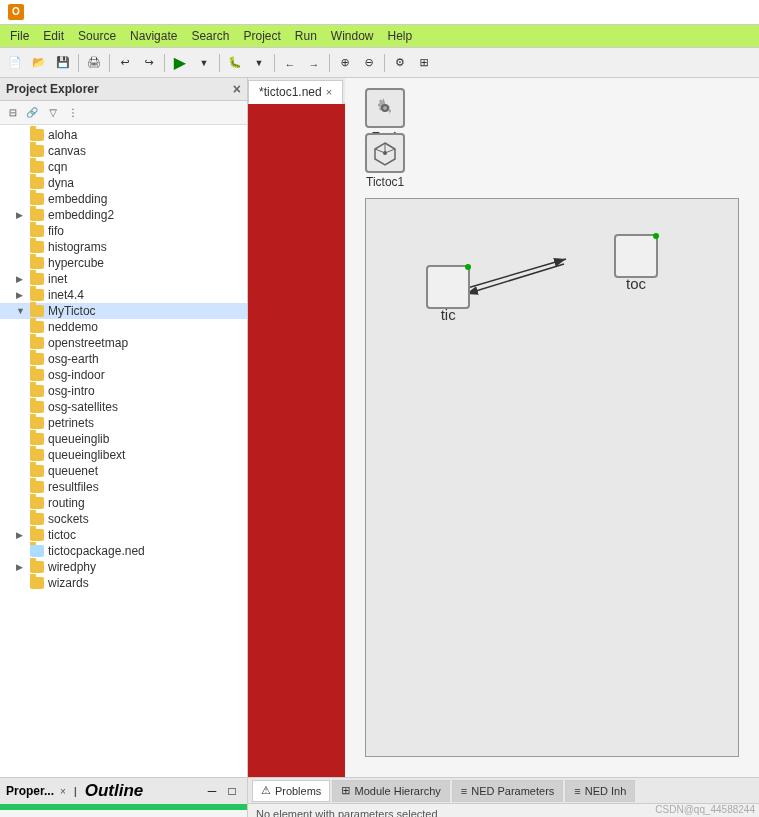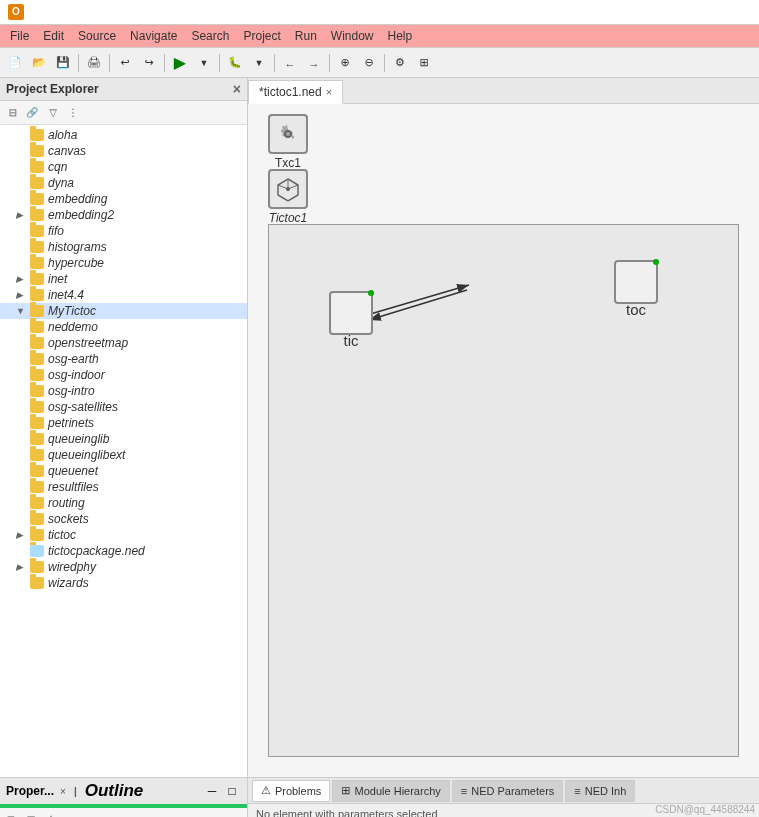--- a/index.html
+++ b/index.html
@@ -23,21 +23,21 @@
       display: inline-block;
       font-size: 10px;
       color: white;
       text-align: center;
       line-height: 16px;
       font-weight: bold;
     }
 
     
     .menu-bar {
-      background: #fca5a5;
+      background: #bef264;
       border-bottom: 1px solid #ccc;
       display: flex;
       align-items: center;
       padding: 2px 4px;
       gap: 2px;
       font-size: 12px;
     }
     .menu-item {
       padding: 2px 6px;
       cursor: pointer;
@@ -120,21 +120,20 @@
     }
     .tree-item {
       display: flex;
       align-items: center;
       padding: 1px 4px;
       cursor: pointer;
       gap: 4px;
       white-space: nowrap;
       font-size: 12px;
       color: #333;
-      font-style: italic;
     }
     .tree-item.selected { background: #d0e4ff; }
     .tree-item .folder-icon {
       width: 14px; height: 12px;
       background: #f0c040;
       border-radius: 1px 2px 2px 2px;
       position: relative;
       display: inline-block;
       flex-shrink: 0;
     }
@@ -151,22 +150,22 @@
       color: #666;
       width: 10px;
       flex-shrink: 0;
     }
     .tree-item.indent1 { padding-left: 16px; }
 
     
     .right-panel {
       flex: 1;
       display: flex;
-      flex-direction: column;
-      background: #000000;
+      flex-direction: row;
+      background: #b91c1c;
     }
     .editor-tabs {
       background: #e8e8e8;
       border-bottom: 1px solid #ccc;
       display: flex;
       align-items: flex-end;
       height: 26px;
     }
     .editor-tab {
       padding: 3px 10px;
@@ -278,21 +277,21 @@
 
     
     .props-panel {
       width: 248px;
       border-right: 1px solid #ccc;
       display: flex;
       flex-direction: column;
     }
     .props-header {
       background: #e8e8e8;
-      border-bottom: 4px solid #22c55e;
+      border-bottom: 6px solid #22c55e;
       display: flex;
       align-items: center;
       padding: 3px 6px;
       gap: 4px;
       font-size: 12px;
       font-weight: bold;
     }
     .props-toolbar {
       background: #f5f5f5;
       border-bottom: 1px solid #ddd;
@@ -563,21 +562,21 @@
         <div class="module-box" style="top:10px; left:20px;">
           <div class="module-icon-gear">
             <svg width="24" height="24" viewBox="0 0 24 24">
               <path fill="#666" d="M12 8a4 4 0 1 0 0 8 4 4 0 0 0 0-8zm-2 4a2 2 0 1 1 4 0 2 2 0 0 1-4 0z"></path>
               <path fill="#666" d="M10.5 2l-1 2.5-2-1L6 5l1 2-2 1v2l2 1-1 2 1.5 1.5 2-1 1 2h2l1-2 2 1L17 19l-1-2 2-1v-2l-2-1 1-2-1.5-1.5-2 1-1-2z" opacity="0.5"></path>
             </svg>
           </div>
           <div class="module-label">Txc1</div>
         </div>
 
-        <div class="module-box" style="top:65px; left:20px;font-style:italic;">
+        <div class="module-box" style="top:55px; left:20px;">
           <div class="module-icon-network">
             <svg width="28" height="28" viewBox="0 0 28 28">
               <polygon points="14,4 24,10 24,20 14,26 4,20 4,10" fill="none" stroke="#666" stroke-width="1.5"></polygon>
               <circle cx="14" cy="14" r="2" fill="#555"></circle>
               <line x1="14" y1="4" x2="14" y2="14" stroke="#666" stroke-width="1"></line>
               <line x1="24" y1="10" x2="14" y2="14" stroke="#666" stroke-width="1"></line>
               <line x1="4" y1="10" x2="14" y2="14" stroke="#666" stroke-width="1"></line>
             </svg>
           </div>
           <div class="module-label">Tictoc1</div>

